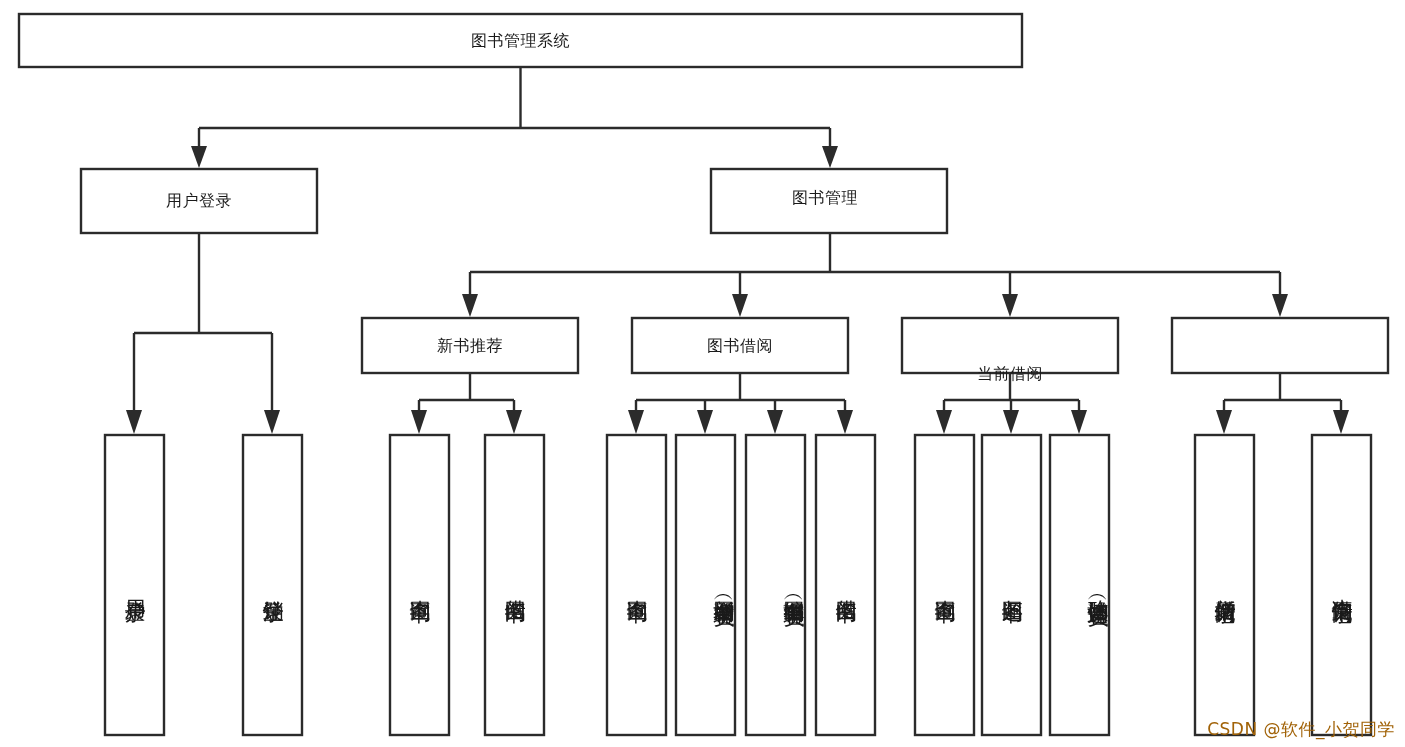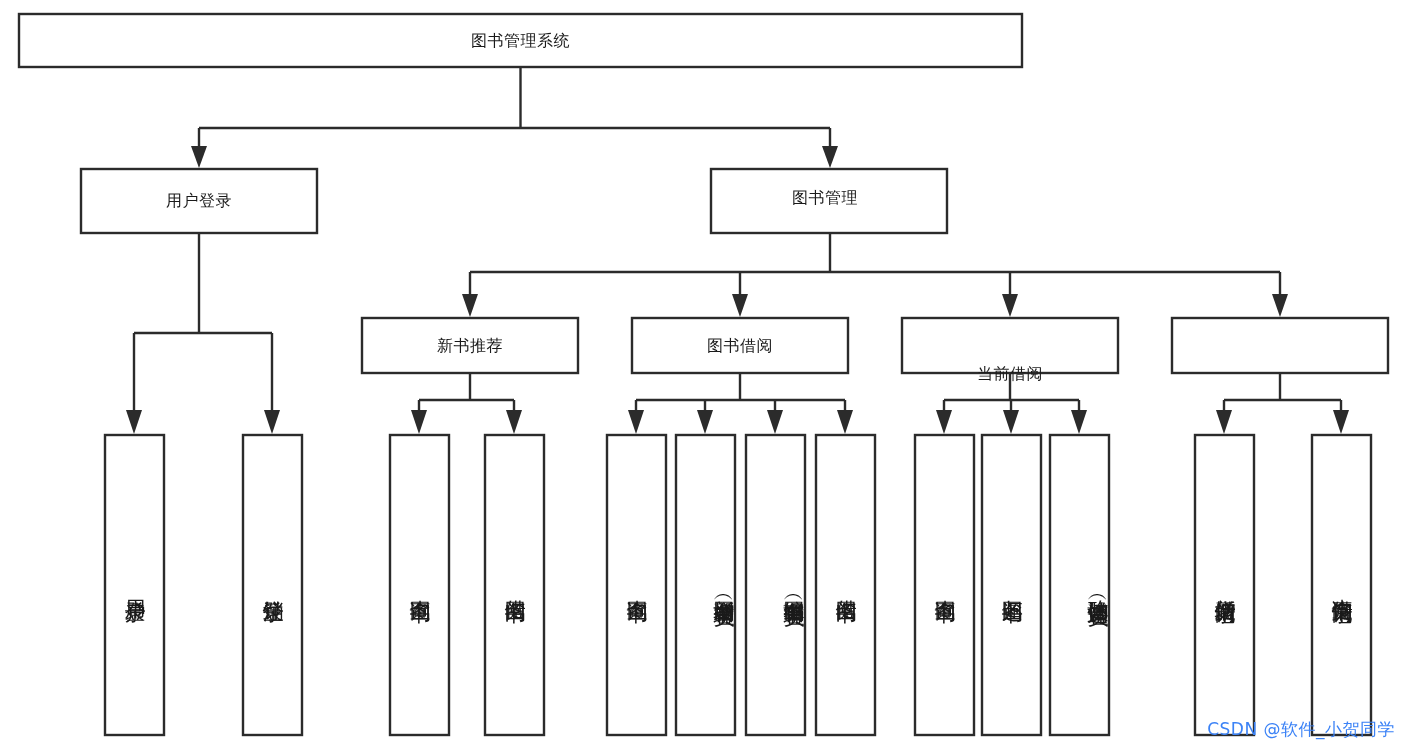--- a/index.html
+++ b/index.html
@@ -65,21 +65,21 @@
     writing-mode: vertical-rl;
     text-orientation: upright;
     pointer-events: none;
     overflow: hidden;
   }
   .watermark {
     position: absolute;
     right: 10px;
     bottom: 6px;
     font-size: 17px;
-    color: #3b82f6;
+    color: #a16207;
     white-space: nowrap;
     letter-spacing: 0.5px;
   }
 </style>
 </head>
 <body>
 
 <div id="diagram-root">
 
   <svg class="diagram-canvas" viewBox="0 0 1405 747">

